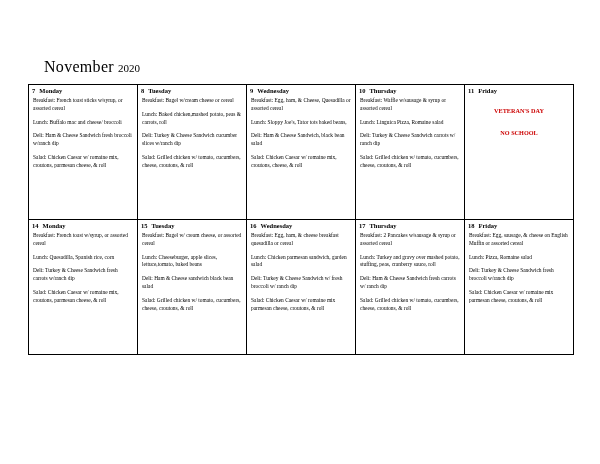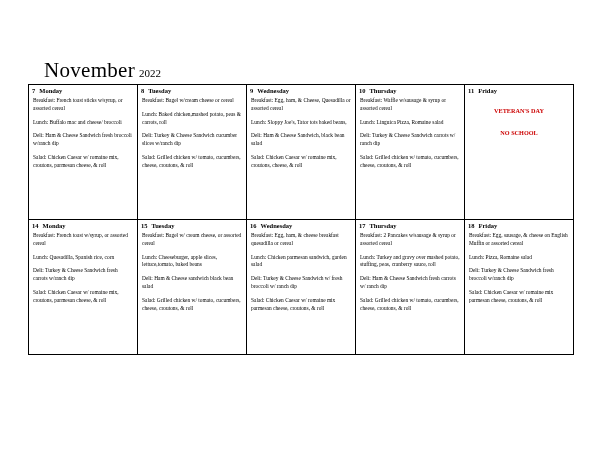--- a/index.html
+++ b/index.html
@@ -23,21 +23,21 @@
   }
   .title-row {
     position: absolute;
     left: 44px;
     top: 58px;
     display: flex;
     align-items: baseline;
   }
   .month-name {
     font-family: "Liberation Serif", serif;
-    font-size: 21px;
+    font-size: 16px;
     letter-spacing: 0.3px;
   }
   .year {
     font-family: "Liberation Serif", serif;
     font-size: 11px;
     margin-left: 4px;
   }
   table.calendar {
     position: absolute;
     left: 28px;
@@ -96,21 +96,21 @@
   .row-1 td { height: 134px; }
   .row-2 td { height: 134px; }
 </style>
 </head>
 <body>
 
 <div class="page">
 
   <div class="title-row">
     <span class="month-name">November</span>
-    <span class="year">2022</span>
+    <span class="year">2020</span>
   </div>
 
   <table class="calendar">
     <tbody>
       <tr class="row-1">
         <td>
           <div class="daynum-row">
             <span class="daynum">7</span>
             <span class="dayname">Monday</span>
           </div>

